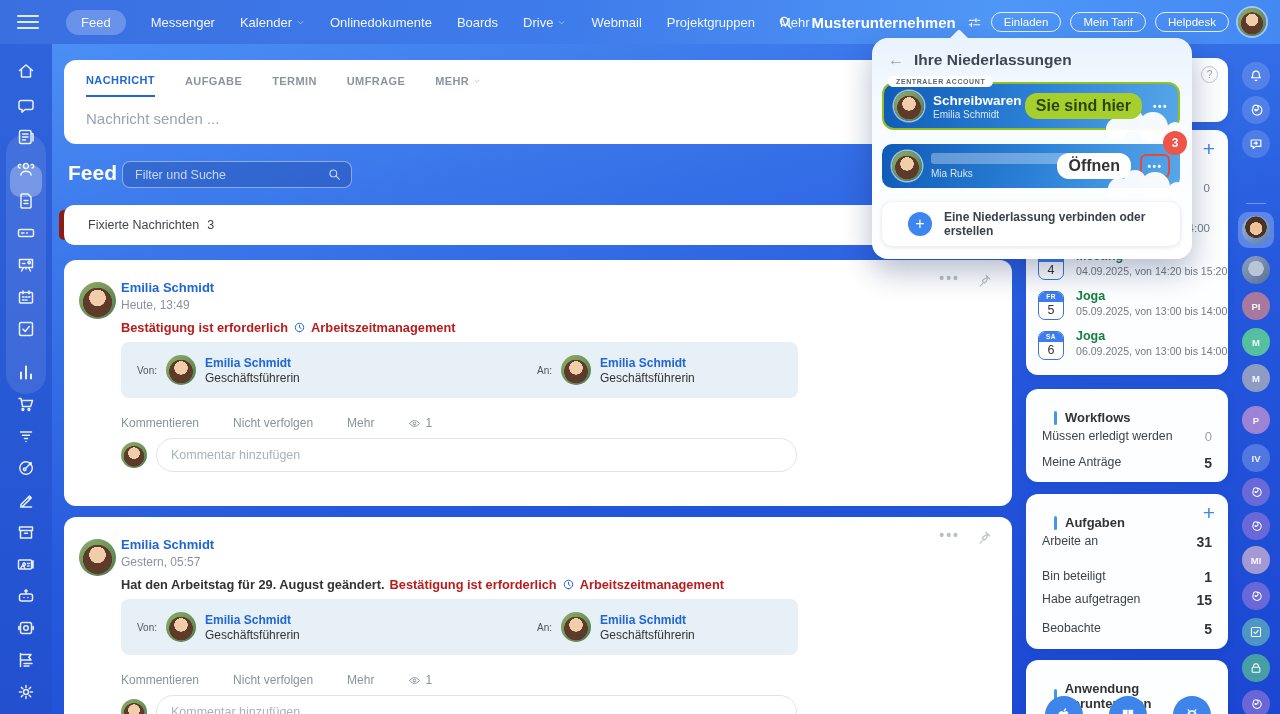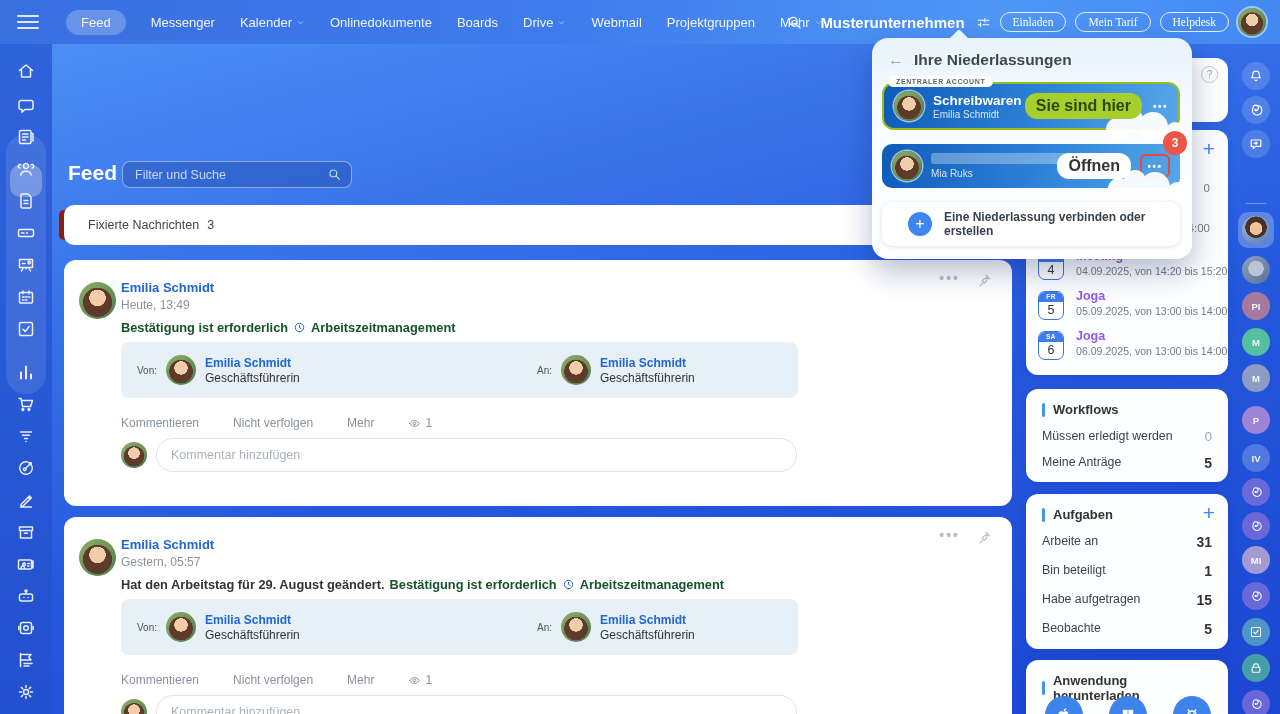--- a/index.html
+++ b/index.html
@@ -13,21 +13,21 @@
     background:linear-gradient(90deg,#3a6fe0 0%,#3f7ceb 45%,#4f97f7 78%,#4488f2 100%);
     display:flex; align-items:center; color:#fff; z-index:5; }
   #hamburger { position:absolute; left:17px; top:15px; width:22px; height:14px; display:flex; flex-direction:column; justify-content:space-between; cursor:pointer; }
   #hamburger span { height:2.4px; border-radius:2px; background:rgba(255,255,255,.85); }
   #topnav { position:absolute; left:66px; top:0; height:44px; display:flex; align-items:center; gap:25px; font-size:13px; color:rgba(255,255,255,.92); }
   .navitem { display:flex; align-items:center; gap:4px; cursor:pointer; white-space:nowrap; }
   .navitem.active { background:rgba(255,255,255,.24); padding:5px 15px; border-radius:15px; }
   .caret { opacity:.8; }
   #topright { position:absolute; right:14px; top:0; height:44px; display:flex; align-items:center; gap:9px; }
   #portal-name { font-size:15px; font-weight:bold; margin:0 2px 0 8px; }
-  .pillbtn { border:1px solid rgba(255,255,255,.85); border-radius:12px; padding:3px 12px; font-size:11.5px; color:#fff; background:transparent; cursor:pointer; font-family:Liberation Serif, serif; }
+  .pillbtn { border:1px solid rgba(255,255,255,.85); border-radius:12px; padding:3px 12px; font-size:11.5px; color:#fff; background:transparent; cursor:pointer; font-family:Liberation Sans, sans-serif; }
   .avatar { border-radius:50%;
     background:radial-gradient(circle at 50% 43%,#f2cdaa 0 29%,transparent 30%),
                radial-gradient(circle at 50% 55%,#5e3a2a 0 52%,transparent 54%),
                linear-gradient(140deg,#8fae66,#4c7a50); }
   .avatar.man { background:radial-gradient(circle at 50% 45%,#eec39a 0 30%,transparent 31%),
                radial-gradient(circle at 50% 40%,#4a3226 0 48%,transparent 50%),
                linear-gradient(140deg,#9db6d8,#5c7fb0); }
   .avatar.cat { background:radial-gradient(circle at 50% 45%,#b9c4d6 0 36%,transparent 38%),linear-gradient(140deg,#8da2c0,#5a6f96); }
   #topbar-avatar { width:28px; height:28px; box-shadow:0 0 0 2px rgba(255,255,255,.5); }
 
@@ -56,54 +56,54 @@
   #pinned { left:64px; top:205px; width:948px; height:40px; border-radius:10px; display:flex; align-items:center; padding-left:24px; font-size:12.5px; color:#40454c; gap:8px; }
 
   .post { left:64px; width:948px; height:246px; }
   #post1 { top:260px; } #post2 { top:517px; }
   .post .p-dots { position:absolute; right:52px; top:10px; color:#b9c0c7; letter-spacing:2px; font-size:14px; font-weight:bold; cursor:pointer; }
   .post .p-pin { position:absolute; right:20px; top:13px; color:#b9c0c7; cursor:pointer; }
   .post .p-avatar { position:absolute; left:15px; top:22px; width:37px; height:37px; }
   .post .p-name { position:absolute; left:57px; top:20px; font-size:13px; font-weight:bold; color:#2066d4; cursor:pointer; }
   .post .p-time { position:absolute; left:57px; top:38px; font-size:12px; color:#8a929b; }
   .post .p-body { position:absolute; left:57px; top:60px; font-size:12.8px; font-weight:bold; color:#333; display:flex; align-items:center; gap:5px; white-space:nowrap; }
-  .blue-link { color:#14532d; cursor:pointer; }
+  .blue-link { color:#b91c1c; cursor:pointer; }
   .clock { color:#2066d4; }
   .p-box { position:absolute; left:57px; top:82px; width:677px; height:56px; border-radius:8px; background:#e7f0f7; display:flex; align-items:center; padding:0 16px; }
   .p-group { display:flex; align-items:center; gap:9px; }
   .p-group.g1 { width:400px; }
   .p-glabel { font-size:10px; color:#4d565e; }
   .p-gavatar { width:30px; height:30px; }
   .p-gname { font-size:12px; font-weight:bold; color:#2066d4; cursor:pointer; }
   .p-grole { font-size:12px; color:#333; margin-top:1px; }
   .p-actions { position:absolute; left:57px; top:156px; display:flex; gap:34px; font-size:12px; color:#8a929b; align-items:center; }
   .p-actions span { cursor:pointer; }
   .p-views { display:flex; align-items:center; gap:4px; cursor:default !important; }
   .p-comment { position:absolute; left:57px; top:178px; display:flex; align-items:center; gap:9px; }
   .p-cavatar { width:26px; height:26px; }
   .p-cinput { width:641px; height:34px; border:1px solid #dfe4e9; border-radius:17px; font-size:12.5px; color:#555; padding:0 14px; outline:none; font-family:inherit; }
   .p-cinput::placeholder { color:#aab2ba; }
 
   
   .widget { position:absolute; left:1026px; width:202px; background:#fdfeff; border-radius:12px; box-shadow:0 2px 8px rgba(10,30,90,.10); }
-  .w-title { display:flex; align-items:center; font-size:13px; font-weight:bold; color:#333; padding:13px 14px 0 16px; }
+  .w-title { display:flex; align-items:center; font-size:13px; font-weight:bold; color:#333; padding:13px 14px 0 28px;margin-top:8px; }
   .w-title::before { content:""; width:3px; height:14px; border-radius:2px; background:#4596e8; margin-right:8px; }
   .w-plus { position:absolute; right:13px; top:7px; color:#3f8ae8; font-size:21px; font-weight:300; cursor:pointer; }
   .w-row { position:absolute; left:16px; right:16px; display:flex; justify-content:space-between; font-size:12.3px; color:#3c434b; }
   .w-val { font-size:14px; font-weight:bold; color:#333; }
   .w-val.dim { color:#9aa3ad; font-weight:normal; font-size:13px; }
   #cardA { top:58px; height:64px; }
   #help-badge { position:absolute; right:10px; top:8px; width:17px; height:17px; border:1.5px solid #c3cad2; border-radius:50%; color:#9aa2ab; font-size:10px; display:flex; align-items:center; justify-content:center; cursor:pointer; }
   #calendar { top:130px; height:245px; }
   .cal-frag { position:absolute; right:18px; font-size:11.5px; color:#737b85; }
   .cal-row { position:absolute; left:12px; right:10px; height:30px; }
   .cal-badge { position:absolute; left:0; top:0; width:26px; height:29px; border:1.5px solid #3e74d8; border-radius:7px; background:#fff; overflow:hidden; text-align:center; }
   .cal-day { background:#3d7df0; color:#fff; font-size:6.5px; font-weight:bold; letter-spacing:.4px; line-height:10px; height:10px; }
   .cal-num { font-size:12.5px; color:#333; line-height:17px; }
-  .cal-title { position:absolute; left:38px; top:-2px; font-size:12.5px; font-weight:bold; color:#8b5cf6; cursor:pointer; }
+  .cal-title { position:absolute; left:38px; top:-2px; font-size:12.5px; font-weight:bold; color:#15803d; cursor:pointer; }
   .cal-time { position:absolute; left:38px; top:14px; font-size:10.6px; color:#737b85; white-space:nowrap; }
   #workflows { top:389px; height:93px; }
   #tasks { top:494px; height:155px; }
   #download { top:660px; height:80px; }
   .dl-circle { position:absolute; top:36px; width:38px; height:38px; border-radius:50%; background:#3d85ea; color:#fff; display:flex; align-items:center; justify-content:center; cursor:pointer; }
 
   
   #rightstrip { position:absolute; left:1232px; top:44px; width:48px; height:670px; color:#fff; z-index:3; }
   .rs { position:absolute; left:10px; width:28px; height:28px; border-radius:50%; display:flex; align-items:center; justify-content:center; cursor:pointer; }
   .rs.ghost { background:rgba(255,255,255,.16); }
@@ -263,20 +263,43 @@
         <path d="M6.5 4.5h7a2 2 0 0 1 2 2v7a2 2 0 0 1-2 2h-7a2 2 0 0 1-2-2v-7a2 2 0 0 1 2-2ZM10 12.3a2.3 2.3 0 1 1 0-4.6 2.3 2.3 0 0 1 0 4.6ZM2.8 8.5v3M17.2 8.5v3"></path>
       </svg>
     <svg class="ic railicon" style="top:606px" viewBox="0 0 20 20">
         <path d="M4.5 3.5v13M4.5 4.5h10.5L12.8 7.25 15 10H4.5M8 13.5h8M8 16h5"></path>
       </svg>
     <svg class="ic railicon" style="top:638px" viewBox="0 0 20 20">
         <path d="M10 12.5a2.5 2.5 0 1 0 0-5 2.5 2.5 0 0 0 0 5ZM10 3.5v2M10 14.5v2M3.5 10h2M14.5 10h2M5.4 5.4 6.8 6.8M13.2 13.2l1.4 1.4M14.6 5.4 13.2 6.8M6.8 13.2l-1.4 1.4"></path>
       </svg>
   </div>
 
+  <div class="card" id="composer">
+    <div id="tabs">
+      <div class="tab active">
+          <span>NACHRICHT</span>
+        </div>
+      <div class="tab">
+          <span>AUFGABE</span>
+        </div>
+      <div class="tab">
+          <span>TERMIN</span>
+        </div>
+      <div class="tab">
+          <span>UMFRAGE</span>
+        </div>
+      <div class="tab">
+          <span>MEHR</span>
+          <svg class="ic caret" width="8" height="8" viewBox="0 0 20 20">
+            <path d="M5 8l5 5 5-5"></path>
+          </svg>
+        </div>
+    </div>
+    <div id="composer-ph">Nachricht senden ...</div>
+  </div>
 
   <div id="feed-title">Feed</div>
   <div id="filterbox">
     <input placeholder="Filter und Suche" style="">
     <svg class="ic" id="filter-search" width="15" height="15" viewBox="0 0 20 20">
         <path d="M12.9 12.9 16.5 16.5M8.5 13a4.5 4.5 0 1 1 0-9 4.5 4.5 0 0 1 0 9Z"></path>
       </svg>
   </div>
 
   <div id="pin-accent"></div>
@@ -432,21 +455,21 @@
     </div>
   </div>
 
   <div class="widget" id="tasks">
     <div class="w-title">Aufgaben</div>
     <div class="w-plus">+</div>
     <div class="w-row" style="top:40px">
         <span>Arbeite an</span>
         <span class="w-val">31</span>
       </div>
-    <div class="w-row" style="top:69px">
+    <div class="w-row" style="top:75px">
         <span>Bin beteiligt</span>
         <span class="w-val">1</span>
       </div>
     <div class="w-row" style="top:98px">
         <span>Habe aufgetragen</span>
         <span class="w-val">15</span>
       </div>
     <div class="w-row" style="top:127px">
         <span>Beobachte</span>
         <span class="w-val">5</span>

